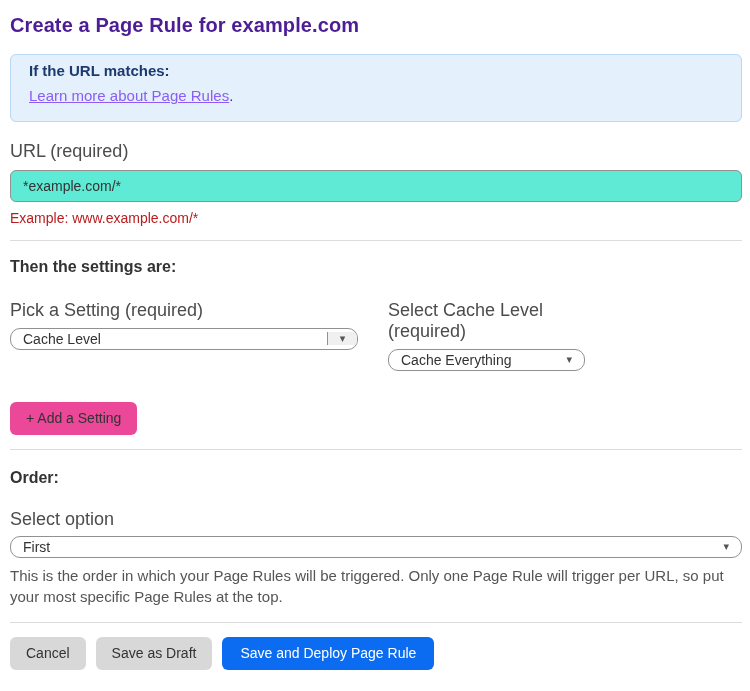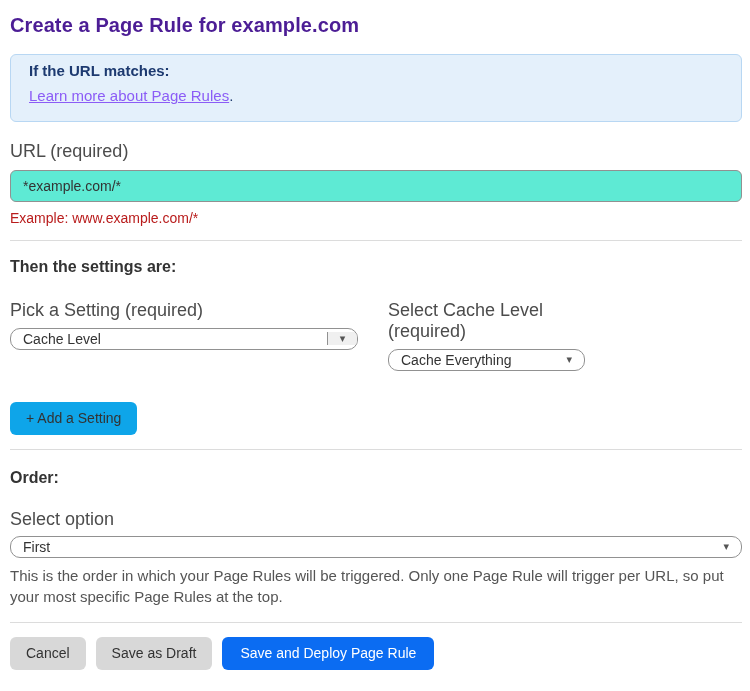--- a/index.html
+++ b/index.html
@@ -128,21 +128,21 @@
     border: none;
     border-radius: 6px;
     font-size: 14px;
     font-family: "Liberation Sans", sans-serif;
     cursor: pointer;
     padding: 0 16px;
   }
   .btn-gray { background: #d8d8d8; color: #333; }
   .btn-blue { background: #0b6cf2; color: #fff; padding: 0 18px; }
 
-  .add-setting-btn { margin-top: 31px; background: #0ea5e9; }
+  .add-setting-btn { margin-top: 31px; background: #ec4899; }
 
   .order-heading { margin-top: 19px; }
   .order-label { margin: 22px 0 6px 0; }
   .order-select { width: 100%; }
 
   .help-text {
     font-size: 15px;
     color: #555;
     line-height: 1.4;
     margin-top: 7px;

